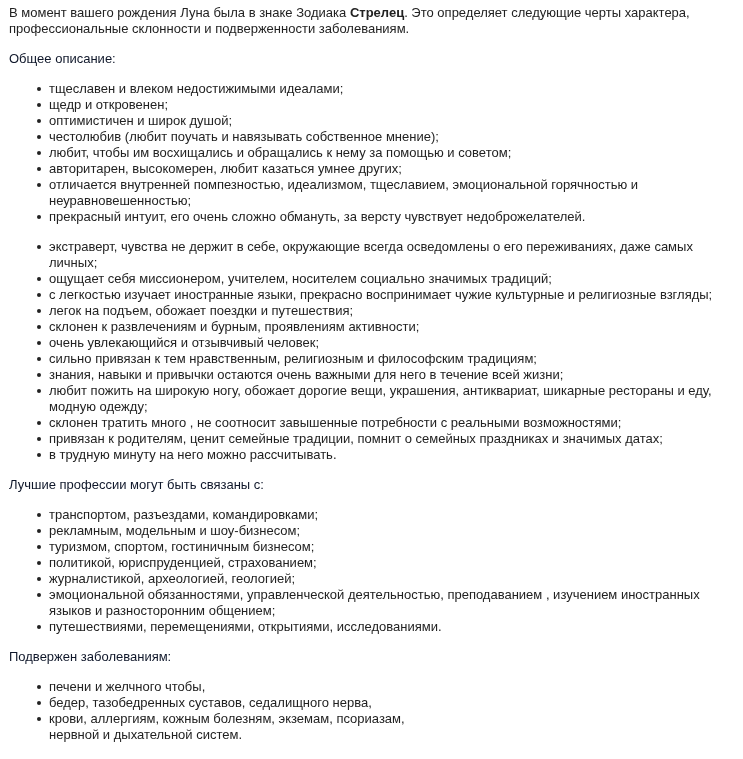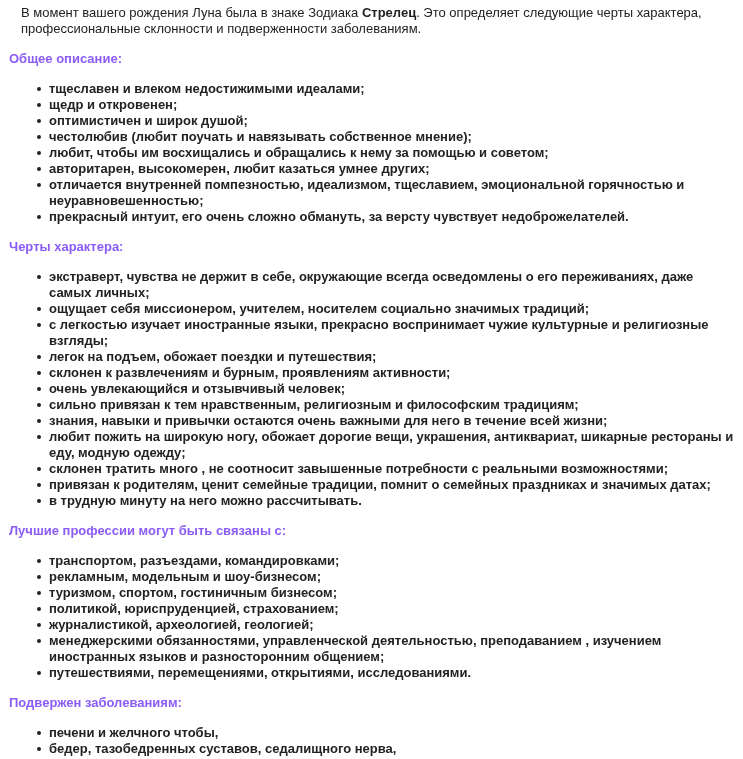--- a/index.html
+++ b/index.html
@@ -2,26 +2,26 @@
 <html><head>
 <meta charset="utf-8">
 <style>
   html, body { margin: 0; padding: 0; background: #ffffff; }
   body {
     width: 743px; height: 759px; overflow: hidden;
     font-family: "Liberation Sans", sans-serif;
     font-size: 13px; line-height: 16px; color: #222222;
   }
   .content { padding: 5px 9px 0 9px; }
-  p.intro { margin: 0 0 14px 12px; }
+  p.intro { margin: 0 0 14px 0; }
   p.intro b { font-weight: bold; }
   h3.section {
-    font-size: 13px; font-weight: bold; margin: 0 0 14px 0; line-height: 16px; color: #8b5cf6;
+    font-size: 13px; font-weight: normal; margin: 0 0 14px 0; line-height: 16px; color: #0f172a;
   }
-  ul.list { margin: 7px 0 14px 0; padding: 0 0 0 40px; list-style: none; font-weight: bold; }
+  ul.list { margin: 7px 0 14px 0; padding: 0 0 0 40px; list-style: none; }
   ul.list li { position: relative; padding-left: 0; margin: 0; }
   ul.list li .bullet {
     position: absolute; left: -12px; top: 6px;
     width: 4px; height: 4px; border-radius: 50%; background: #222222;
   }
 </style>
 </head>
 <body>
 
 <div class="content">
@@ -31,21 +31,20 @@
       <ul class="list">
         <li><span class="bullet"></span><span>тщеславен и влеком недостижимыми идеалами;</span></li>
         <li><span class="bullet"></span><span>щедр и откровенен;</span></li>
         <li><span class="bullet"></span><span>оптимистичен и широк душой;</span></li>
         <li><span class="bullet"></span><span>честолюбив (любит поучать и навязывать собственное мнение);</span></li>
         <li><span class="bullet"></span><span>любит, чтобы им восхищались и обращались к нему за помощью и советом;</span></li>
         <li><span class="bullet"></span><span>авторитарен, высокомерен, любит казаться умнее других;</span></li>
         <li><span class="bullet"></span><span>отличается внутренней помпезностью, идеализмом, тщеславием, эмоциональной горячностью и неуравновешенностью;</span></li>
         <li><span class="bullet"></span><span>прекрасный интуит, его очень сложно обмануть, за версту чувствует недоброжелателей.</span></li>
       </ul>
-      <h3 class="section">Черты характера:</h3>
       <ul class="list">
         <li><span class="bullet"></span><span>экстраверт, чувства не держит в себе, окружающие всегда осведомлены о его переживаниях, даже самых личных;</span></li>
         <li><span class="bullet"></span><span>ощущает себя миссионером, учителем, носителем социально значимых традиций;</span></li>
         <li><span class="bullet"></span><span>с легкостью изучает иностранные языки, прекрасно воспринимает чужие культурные и религиозные взгляды;</span></li>
         <li><span class="bullet"></span><span>легок на подъем, обожает поездки и путешествия;</span></li>
         <li><span class="bullet"></span><span>склонен к развлечениям и бурным, проявлениям активности;</span></li>
         <li><span class="bullet"></span><span>очень увлекающийся и отзывчивый человек;</span></li>
         <li><span class="bullet"></span><span>сильно привязан к тем нравственным, религиозным и философским традициям;</span></li>
         <li><span class="bullet"></span><span>знания, навыки и привычки остаются очень важными для него в течение всей жизни;</span></li>
         <li><span class="bullet"></span><span>любит пожить на широкую ногу, обожает дорогие вещи, украшения, антиквариат, шикарные рестораны и еду, модную одежду;</span></li>
@@ -53,21 +52,21 @@
         <li><span class="bullet"></span><span>привязан к родителям, ценит семейные традиции, помнит о семейных праздниках и значимых датах;</span></li>
         <li><span class="bullet"></span><span>в трудную минуту на него можно рассчитывать.</span></li>
       </ul>
       <h3 class="section">Лучшие профессии могут быть связаны с:</h3>
       <ul class="list">
         <li><span class="bullet"></span><span>транспортом, разъездами, командировками;</span></li>
         <li><span class="bullet"></span><span>рекламным, модельным и шоу-бизнесом;</span></li>
         <li><span class="bullet"></span><span>туризмом, спортом, гостиничным бизнесом;</span></li>
         <li><span class="bullet"></span><span>политикой, юриспруденцией, страхованием;</span></li>
         <li><span class="bullet"></span><span>журналистикой, археологией, геологией;</span></li>
-        <li><span class="bullet"></span><span>менеджерскими обязанностями, управленческой деятельностью, преподаванием , изучением иностранных языков и разносторонним общением;</span></li>
+        <li><span class="bullet"></span><span>эмоциональной обязанностями, управленческой деятельностью, преподаванием , изучением иностранных языков и разносторонним общением;</span></li>
         <li><span class="bullet"></span><span>путешествиями, перемещениями, открытиями, исследованиями.</span></li>
       </ul>
       <h3 class="section">Подвержен заболеваниям:</h3>
       <ul class="list">
         <li><span class="bullet"></span><span>печени и желчного чтобы,</span></li>
         <li><span class="bullet"></span><span>бедер, тазобедренных суставов, седалищного нерва,</span></li>
         <li><span class="bullet"></span><span>крови, аллергиям, кожным болезням, экземам, псориазам,</span></li>
         <li><span>нервной и дыхательной систем.</span></li>
       </ul>
     </div>

